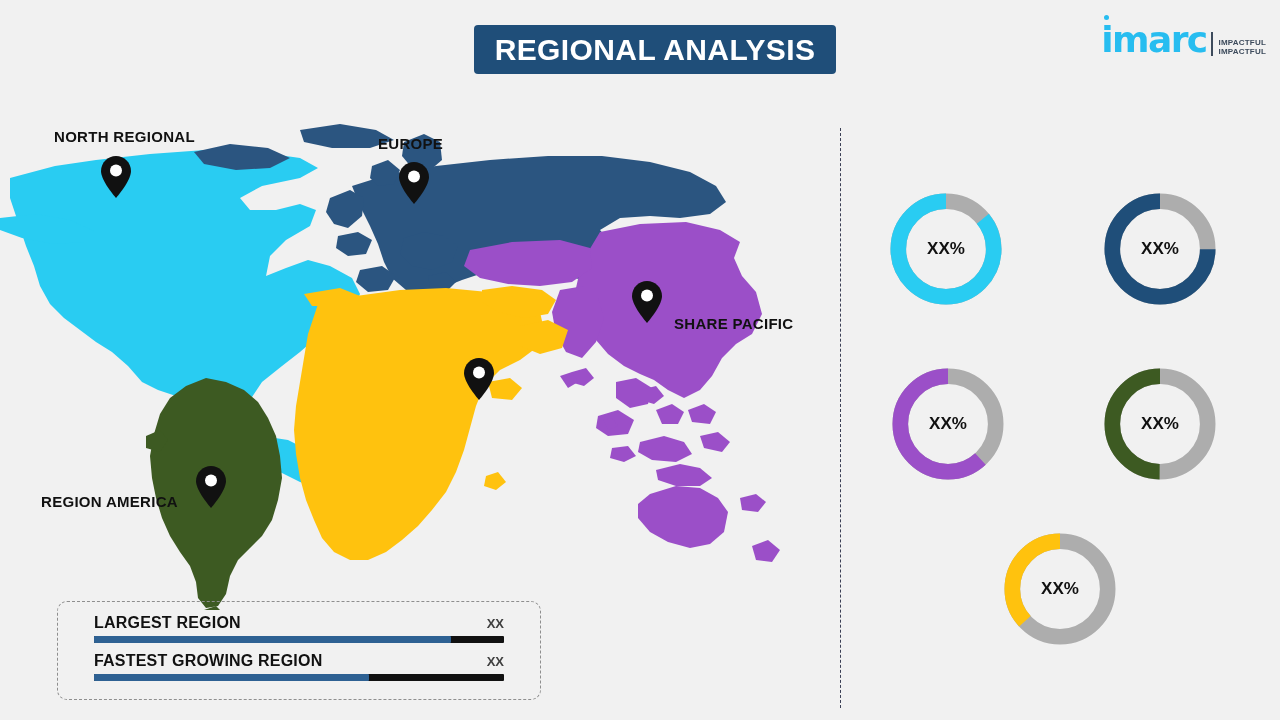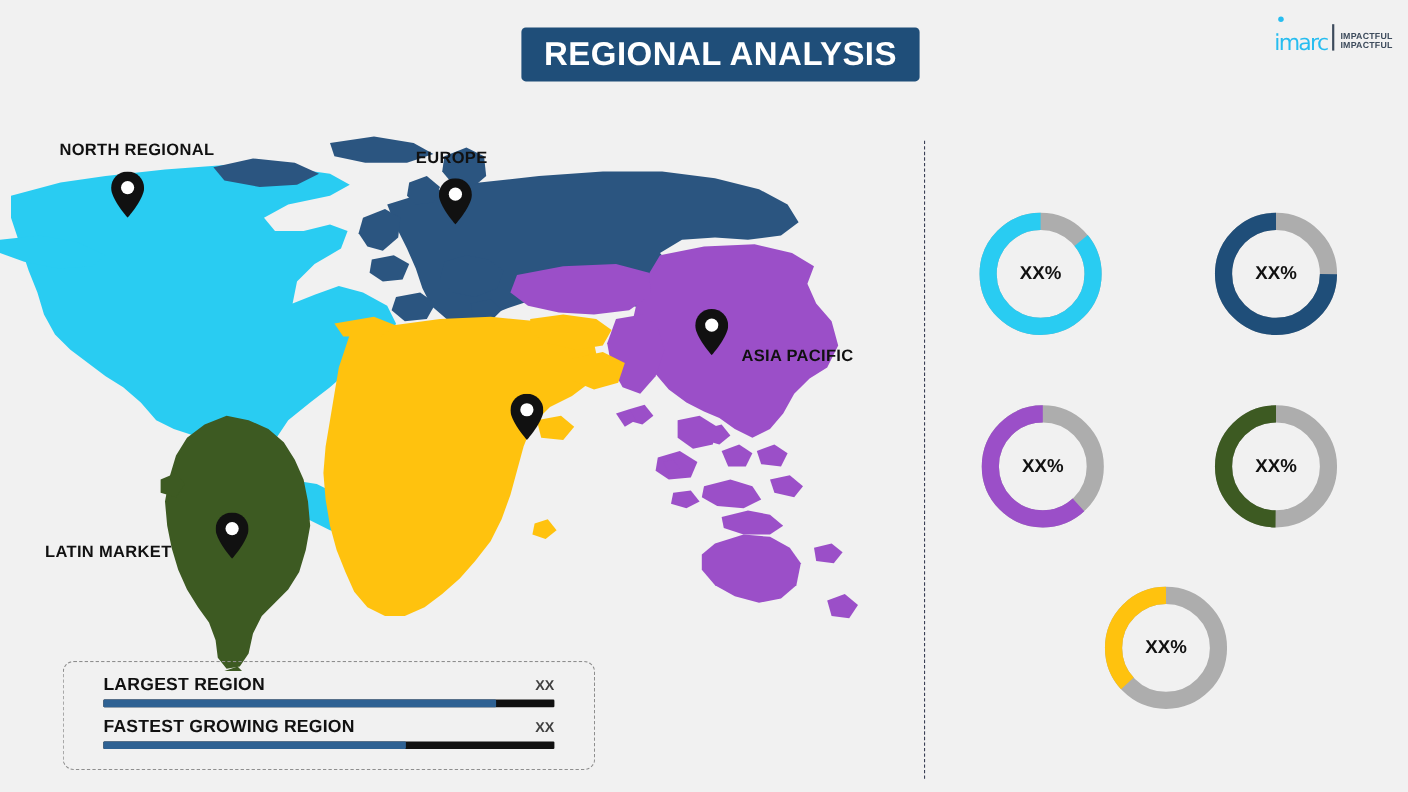--- a/index.html
+++ b/index.html
@@ -24,21 +24,21 @@
     font-size: 30px;
     font-weight: bold;
     letter-spacing: 0.4px;
     white-space: nowrap;
   }
 
   
   .logo { position: absolute; right: 14px; top: 22px; display: flex; align-items: flex-end; }
   .logo-word {
     position: relative;
-    font-size: 20px; font-weight: normal; letter-spacing: -1.6px;
+    font-size: 36px; font-weight: bold; letter-spacing: -1.6px;
     color: #27bdf0; line-height: 1; font-family: "DejaVu Sans", sans-serif;
   }
   .logo-dot {
     position: absolute; left: 3px; top: -7px;
     width: 5px; height: 5px; border-radius: 50%; background: #27bdf0;
   }
   .logo-bar { width: 2px; height: 24px; background: #3d4b5c; margin: 0 6px 2px 4px; }
   .logo-tag { line-height: 1.15; padding-bottom: 2px; }
   .logo-tag div { font-size: 8px; font-weight: bold; color: #3d4b5c; letter-spacing: 0.2px; }
 
@@ -207,22 +207,22 @@
     <div class="pin" style="left:196px; top:376px;">
       <svg viewBox="0 0 30 42">
           <path fill="#111111" d="M15 0C6.7 0 0 6.7 0 15c0 10 15 27 15 27s15-17 15-27C30 6.7 23.3 0 15 0z"></path>
           <circle cx="15" cy="14.5" r="6" fill="#ffffff"></circle>
         </svg>
     </div>
   </div>
 
   <div class="region-label" style="left:54px; top:127px;">NORTH REGIONAL</div>
   <div class="region-label" style="left:378px; top:134px;">EUROPE</div>
-  <div class="region-label" style="left:674px; top:314px;">ASIA PACIFIC</div>
-  <div class="region-label" style="left:41px; top:492px;">LATIN MARKET</div>
+  <div class="region-label" style="left:674px; top:314px;">SHARE PACIFIC</div>
+  <div class="region-label" style="left:41px; top:492px;">REGION AMERICA</div>
 
   <div class="legend-box">
     <div class="legend-row">
       <div class="legend-head">
         <span class="legend-name">LARGEST REGION</span>
         <span class="legend-val">XX</span>
       </div>
       <div class="legend-track">
         <div class="legend-fill" style="width:87%;"></div>
       </div>

